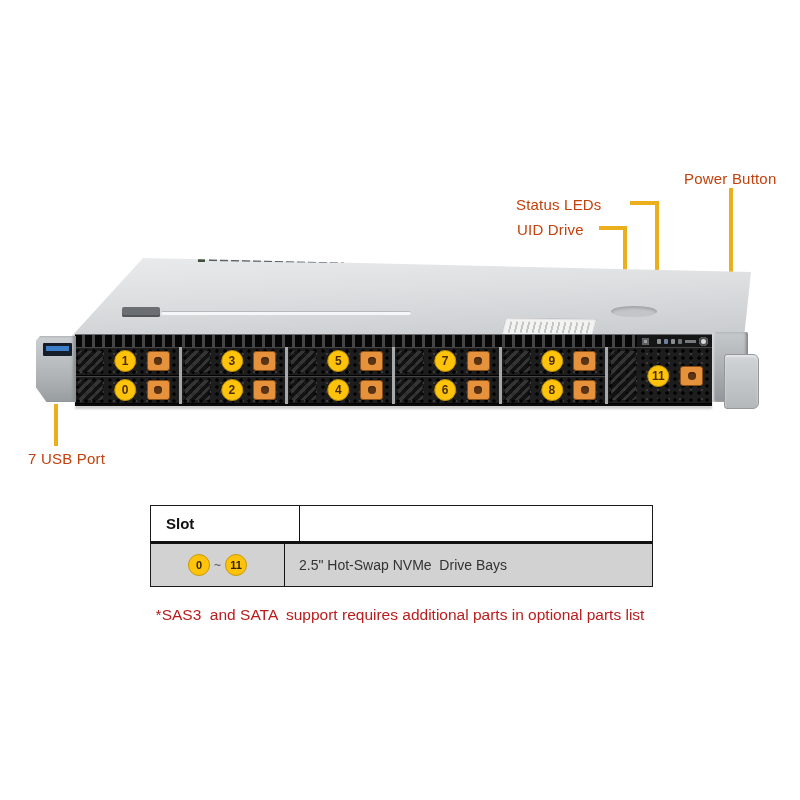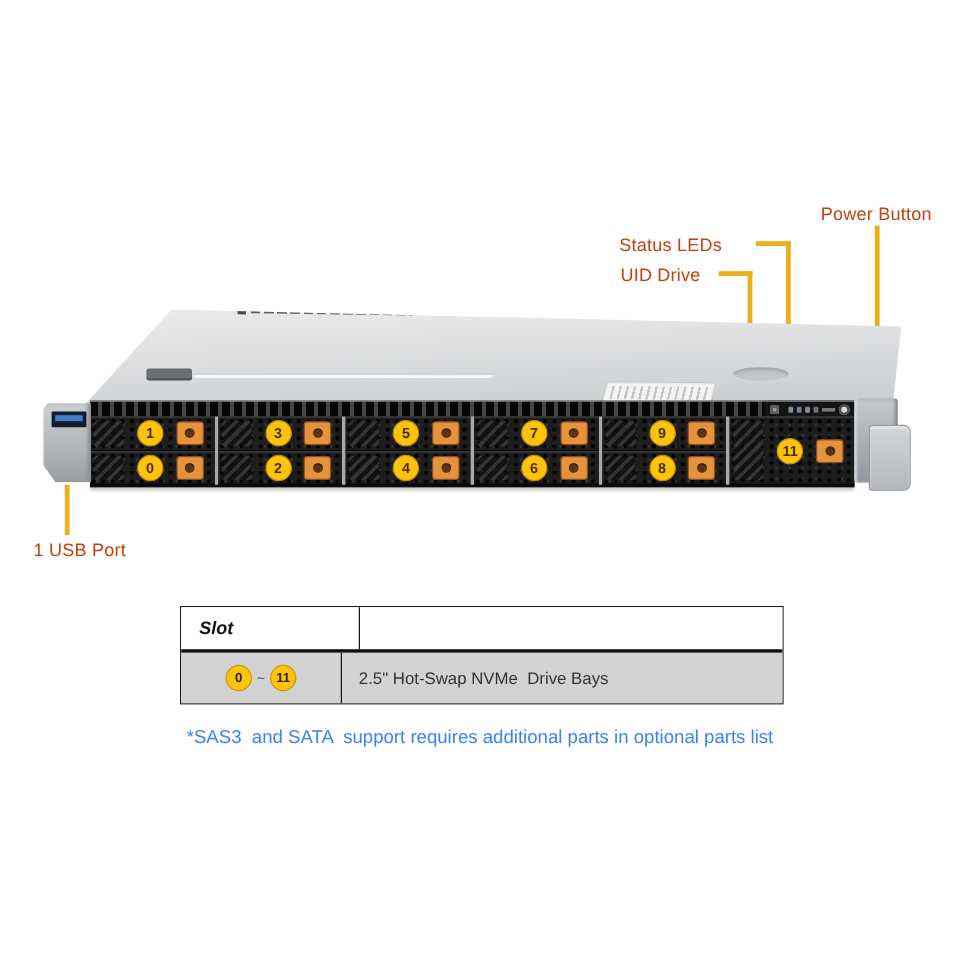--- a/index.html
+++ b/index.html
@@ -84,38 +84,38 @@
   .ear-handle{position:absolute;left:694px;top:106px;width:33px;height:53px;
     background:linear-gradient(180deg,#d2d5d7,#b4b8bb);border:1px solid #94989b;
     border-radius:3px 6px 6px 3px;box-shadow:inset 0 2px 2px #e4e6e7;}
 
   
   .spec-table{left:150px;top:505px;width:501px;border:1px solid #1a1a1a;background:#fff;}
   .t-header{display:flex;height:35px;align-items:center;background:#ffffff;border-bottom:3px solid #111;}
   .t-row{display:flex;height:42px;align-items:center;background:#d2d2d2;}
   .c-slot{width:133px;align-self:stretch;display:flex;align-items:center;border-right:1px solid #111;}
   .c-desc{flex:1;display:flex;align-items:center;padding-left:14px;}
-  .h-text{font-size:15px;font-weight:bold;color:#111;font-style:italic;}
+  .h-text{font-size:15px;font-weight:bold;color:#111;}
   .t-header .c-slot{padding-left:15px;}
   .t-row .c-slot{justify-content:center;gap:4px;}
   .slot-badge{width:20px;height:20px;border-radius:50%;background:#FFC30B;border:1px solid #c79a00;
     color:#30230a;font-weight:bold;font-size:11px;display:flex;align-items:center;justify-content:center;}
   .tilde{font-size:12px;color:#555;}
   .desc-text{font-size:14px;color:#333;}
 
   
-  .note{left:0;top:606px;width:800px;text-align:center;color:#3b82f6;font-size:15.5px;}
+  .note{left:0;top:606px;width:800px;text-align:center;color:#b91c1c;font-size:15.5px;}
 </style>
 </head>
 <body>
 
 <div class="abs callout-label" style="left:684px;top:170px;">Power Button</div>
 <div class="abs callout-label" style="left:516px;top:196px;">Status LEDs</div>
 <div class="abs callout-label" style="left:517px;top:221px;">UID Drive</div>
-<div class="abs callout-label" style="left:28px;top:450px;">1 USB Port</div>
+<div class="abs callout-label" style="left:28px;top:450px;">7 USB Port</div>
 
 <div class="cline" style="left:729px;top:188px;width:4px;height:154px;"></div>
 <div class="cline" style="left:703px;top:340px;width:30px;height:4px;"></div>
 <div class="cdot" style="left:697px;top:337px;"></div>
 
 <div class="cline" style="left:630px;top:201px;width:29px;height:4px;"></div>
 <div class="cline" style="left:655px;top:201px;width:4px;height:129px;"></div>
 <div class="carrow" style="left:651px;top:330px;"></div>
 
 <div class="cline" style="left:599px;top:226px;width:28px;height:4px;"></div>

